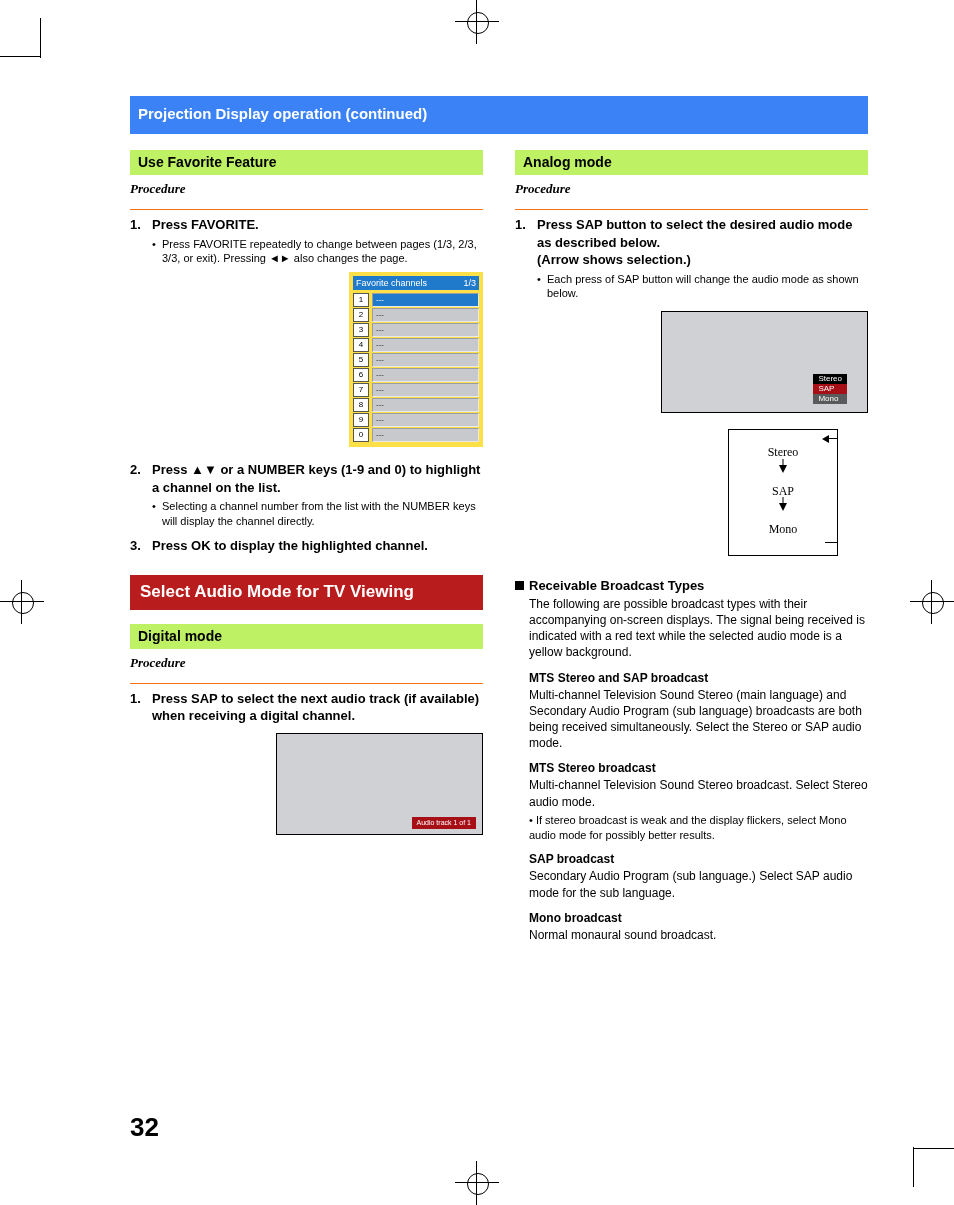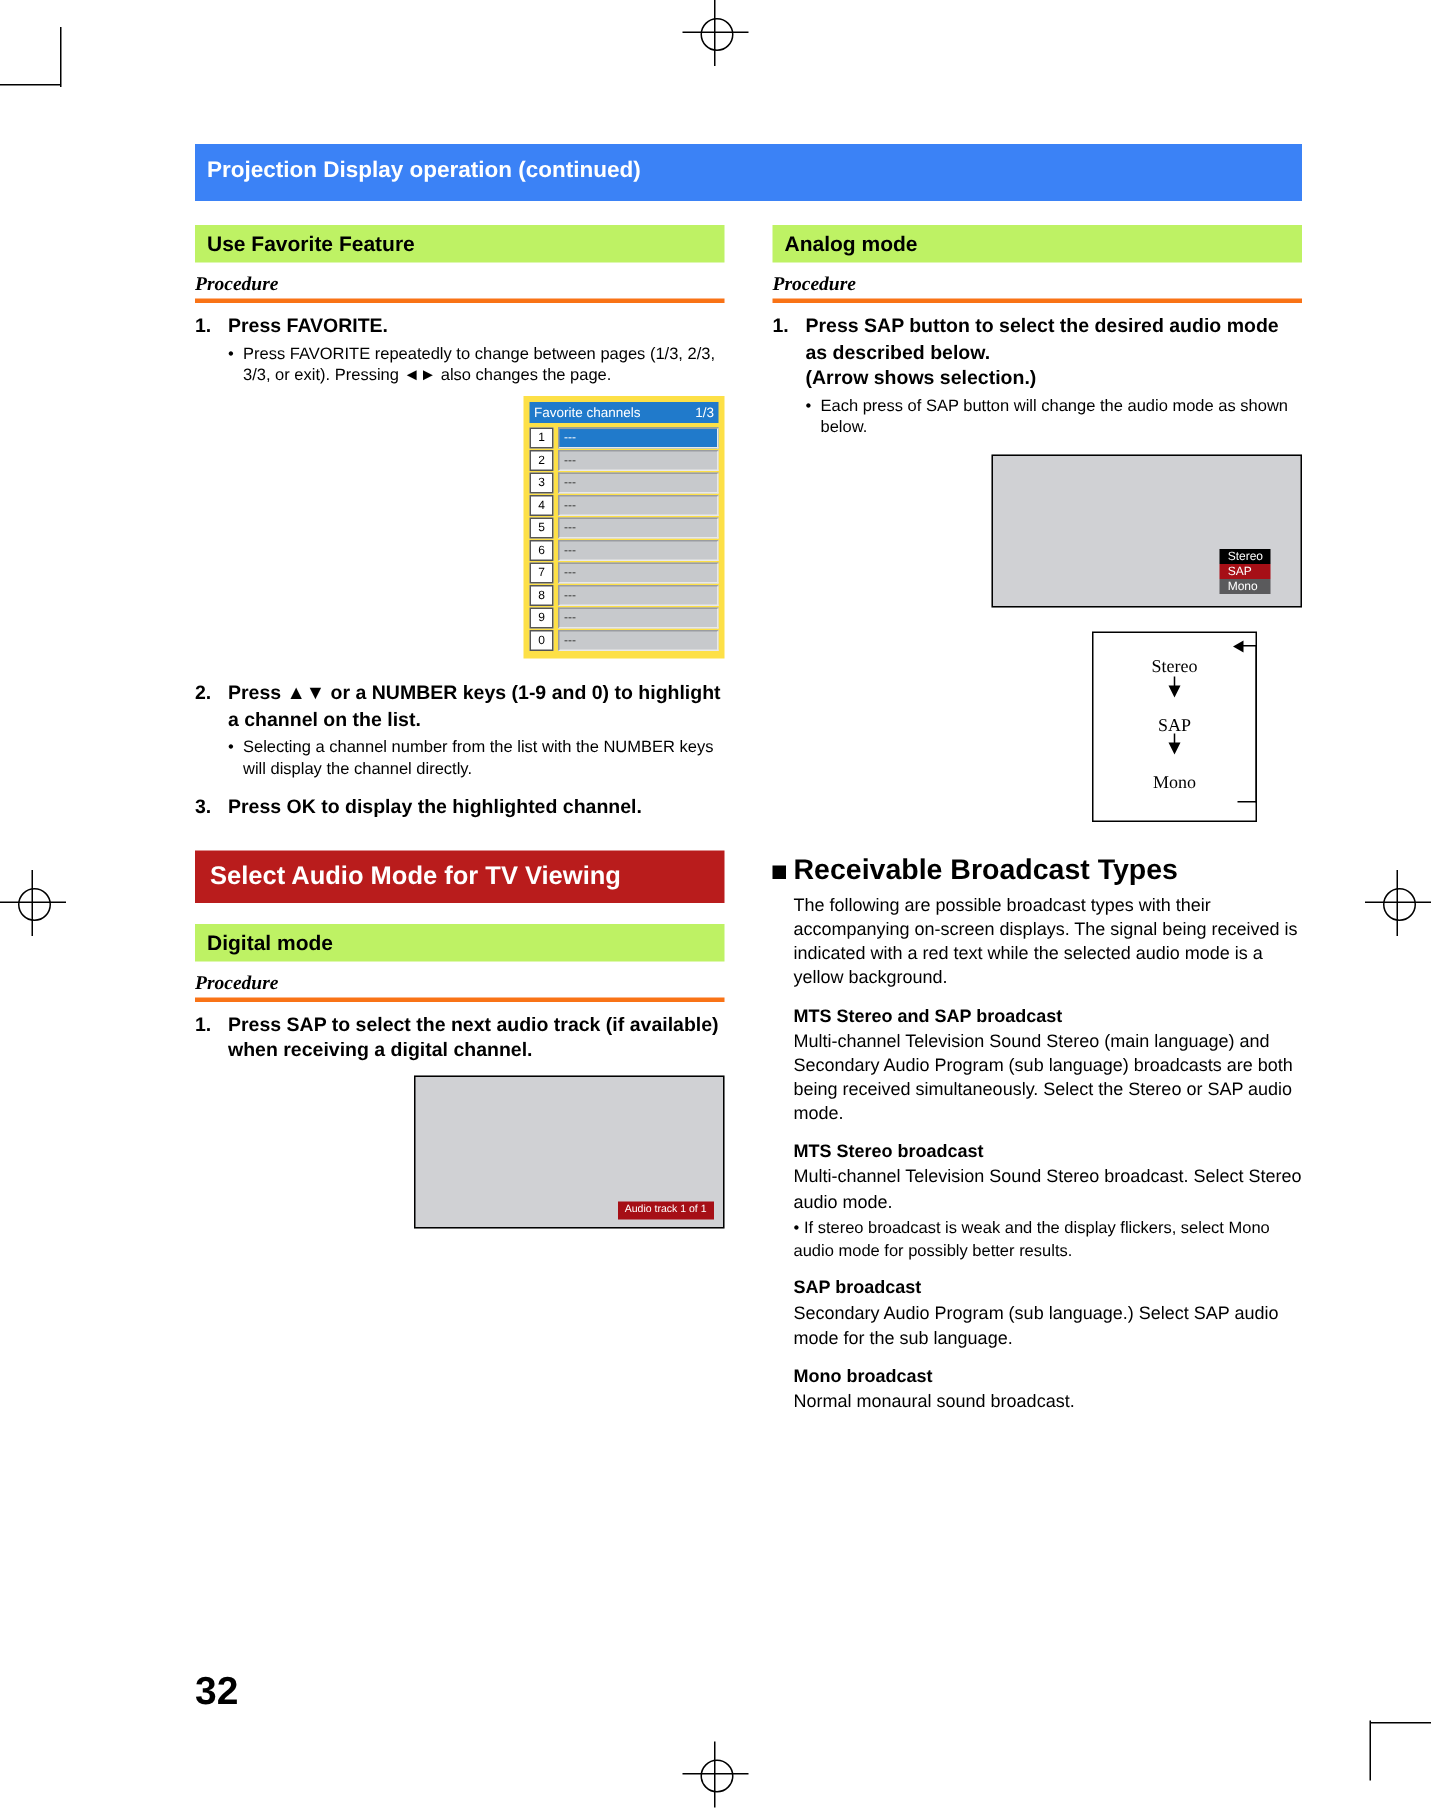--- a/index.html
+++ b/index.html
@@ -72,22 +72,22 @@
     color: #000;
     font-weight: bold;
     font-size: 14px;
     padding: 4px 6px 5px 8px;
     margin: 0 0 6px 0;
   }
   .procedure-label {
     font-style: italic;
     font-weight: bold;
     font-family: "Times New Roman", serif;
-    border-bottom: 3px solid #f97316;
-    padding-bottom: 2px;
+    border-bottom: 1px solid #f97316;
+    padding-bottom: 12px;
     margin-bottom: 6px;
     font-size: 13px;
   }
   ol.steps {
     list-style: none;
     padding: 0;
     margin: 0 0 10px 0;
     font-size: 13px;
   }
   ol.steps > li {
@@ -256,21 +256,21 @@
     position: absolute;
     left: -3px; top: -4px;
     width: 0; height: 0;
     border-top: 4px solid transparent;
     border-bottom: 4px solid transparent;
     border-right: 7px solid #000;
   }
 
   .para-heading {
     font-weight: bold;
-    font-size: 19px;
+    font-size: 13px;
     margin: 6px 0 3px 0;
   }
   .para-heading .sq {
     display: inline-block;
     width: 9px; height: 9px;
     background: #000;
     margin-right: 5px;
     position: relative;
     top: 0;
   }

